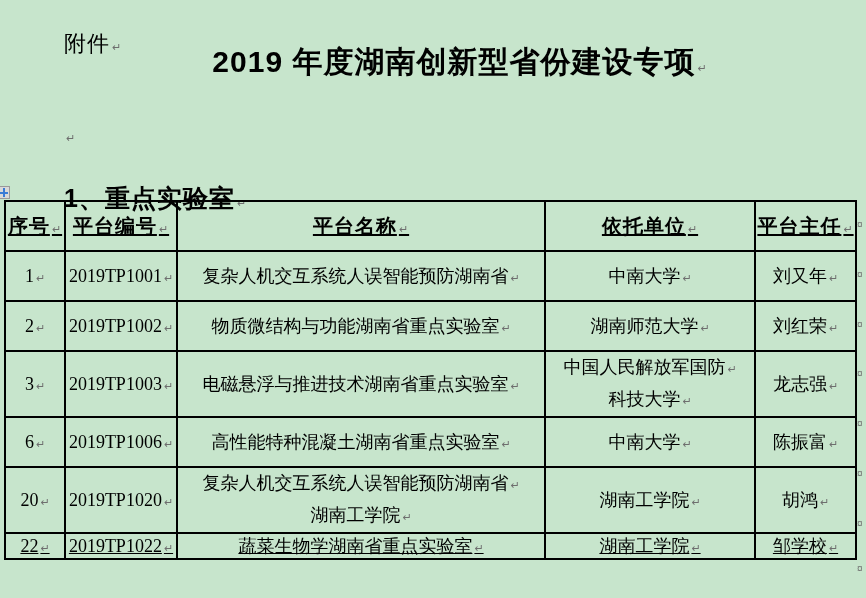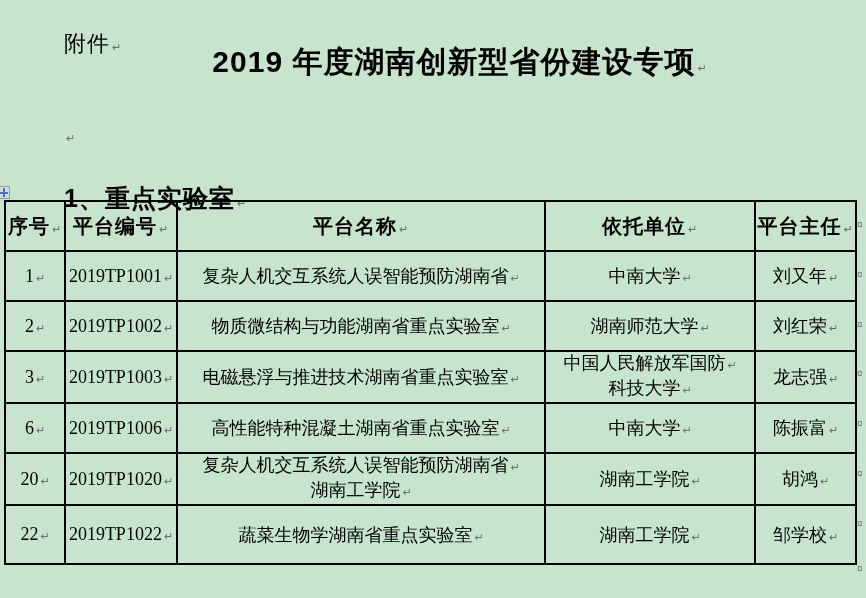--- a/index.html
+++ b/index.html
@@ -64,27 +64,28 @@
     border:2px solid #000;
     text-align:center;
     vertical-align:middle;
     padding:0;
     overflow:hidden;
   }
   table.labs th {
     font-size:20px;
     font-weight:bold;
     letter-spacing:1px;
+    text-decoration:underline;
   }
   table.labs td { font-size:18px; }
   td.code-cell { font-size:21px; }
   tr.hdr   { height:50px; }
   tr.data  { height:50px; }
-  tr.last  { height:59px; }
-  .cell-line { line-height:23px; }
+  tr.last  { height:26px;text-decoration:underline; }
+  .cell-line { line-height:30px; }
   .rowmark {
     position:absolute; left:857px;
     font-size:10px; color:#6e6e6e;
     font-family:"Liberation Sans", sans-serif;
   }
 </style>
 </head>
 <body>
 
 <div class="attachment"><span>附件</span><span class="pmark">↵</span></div>

